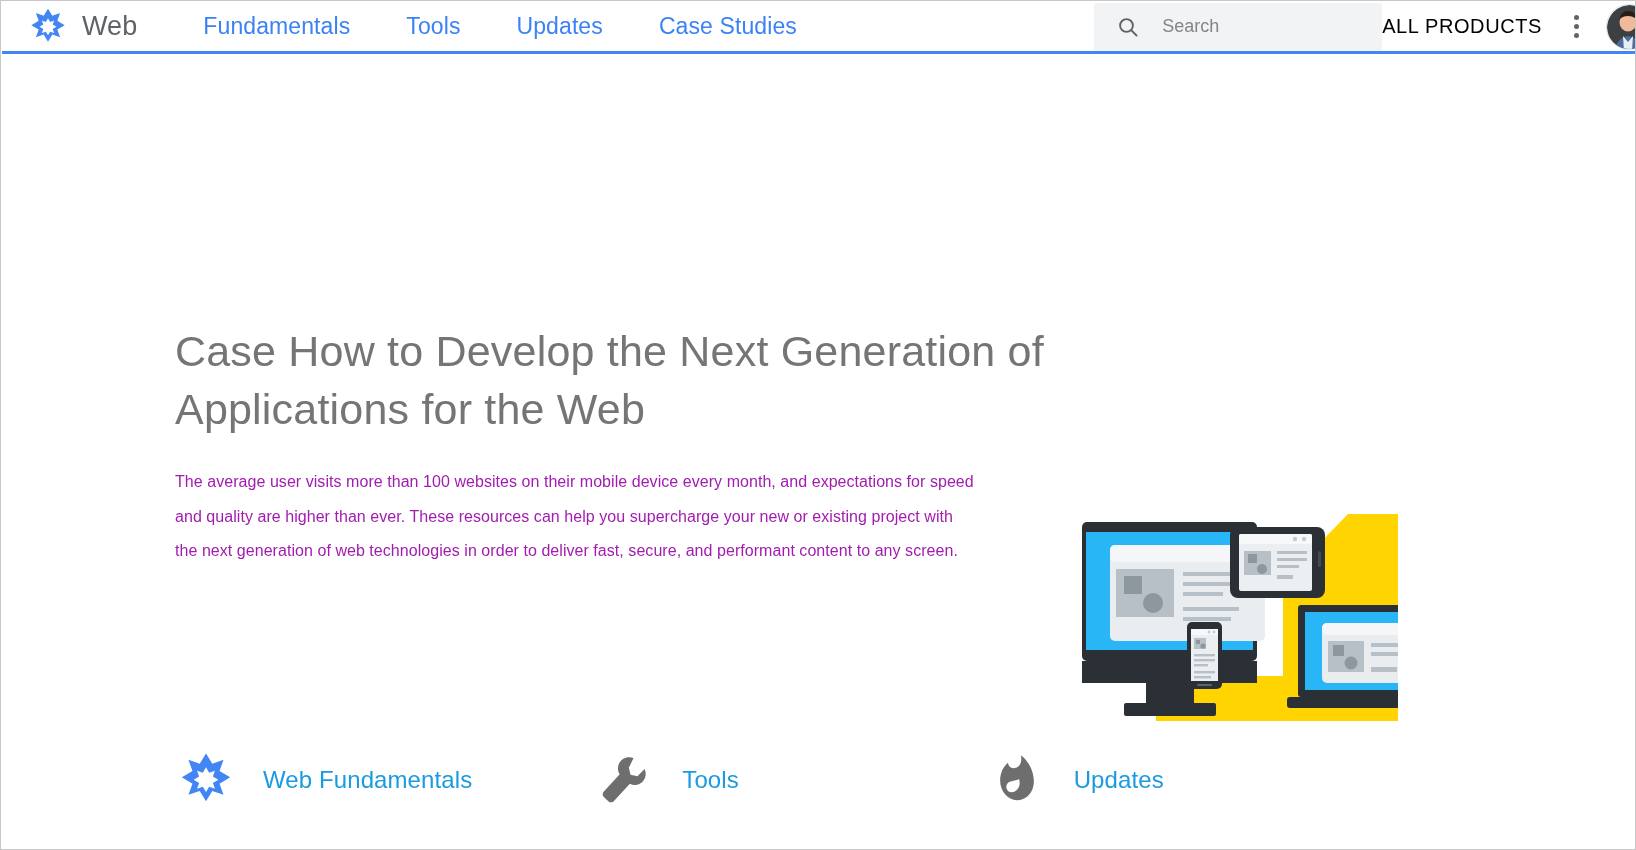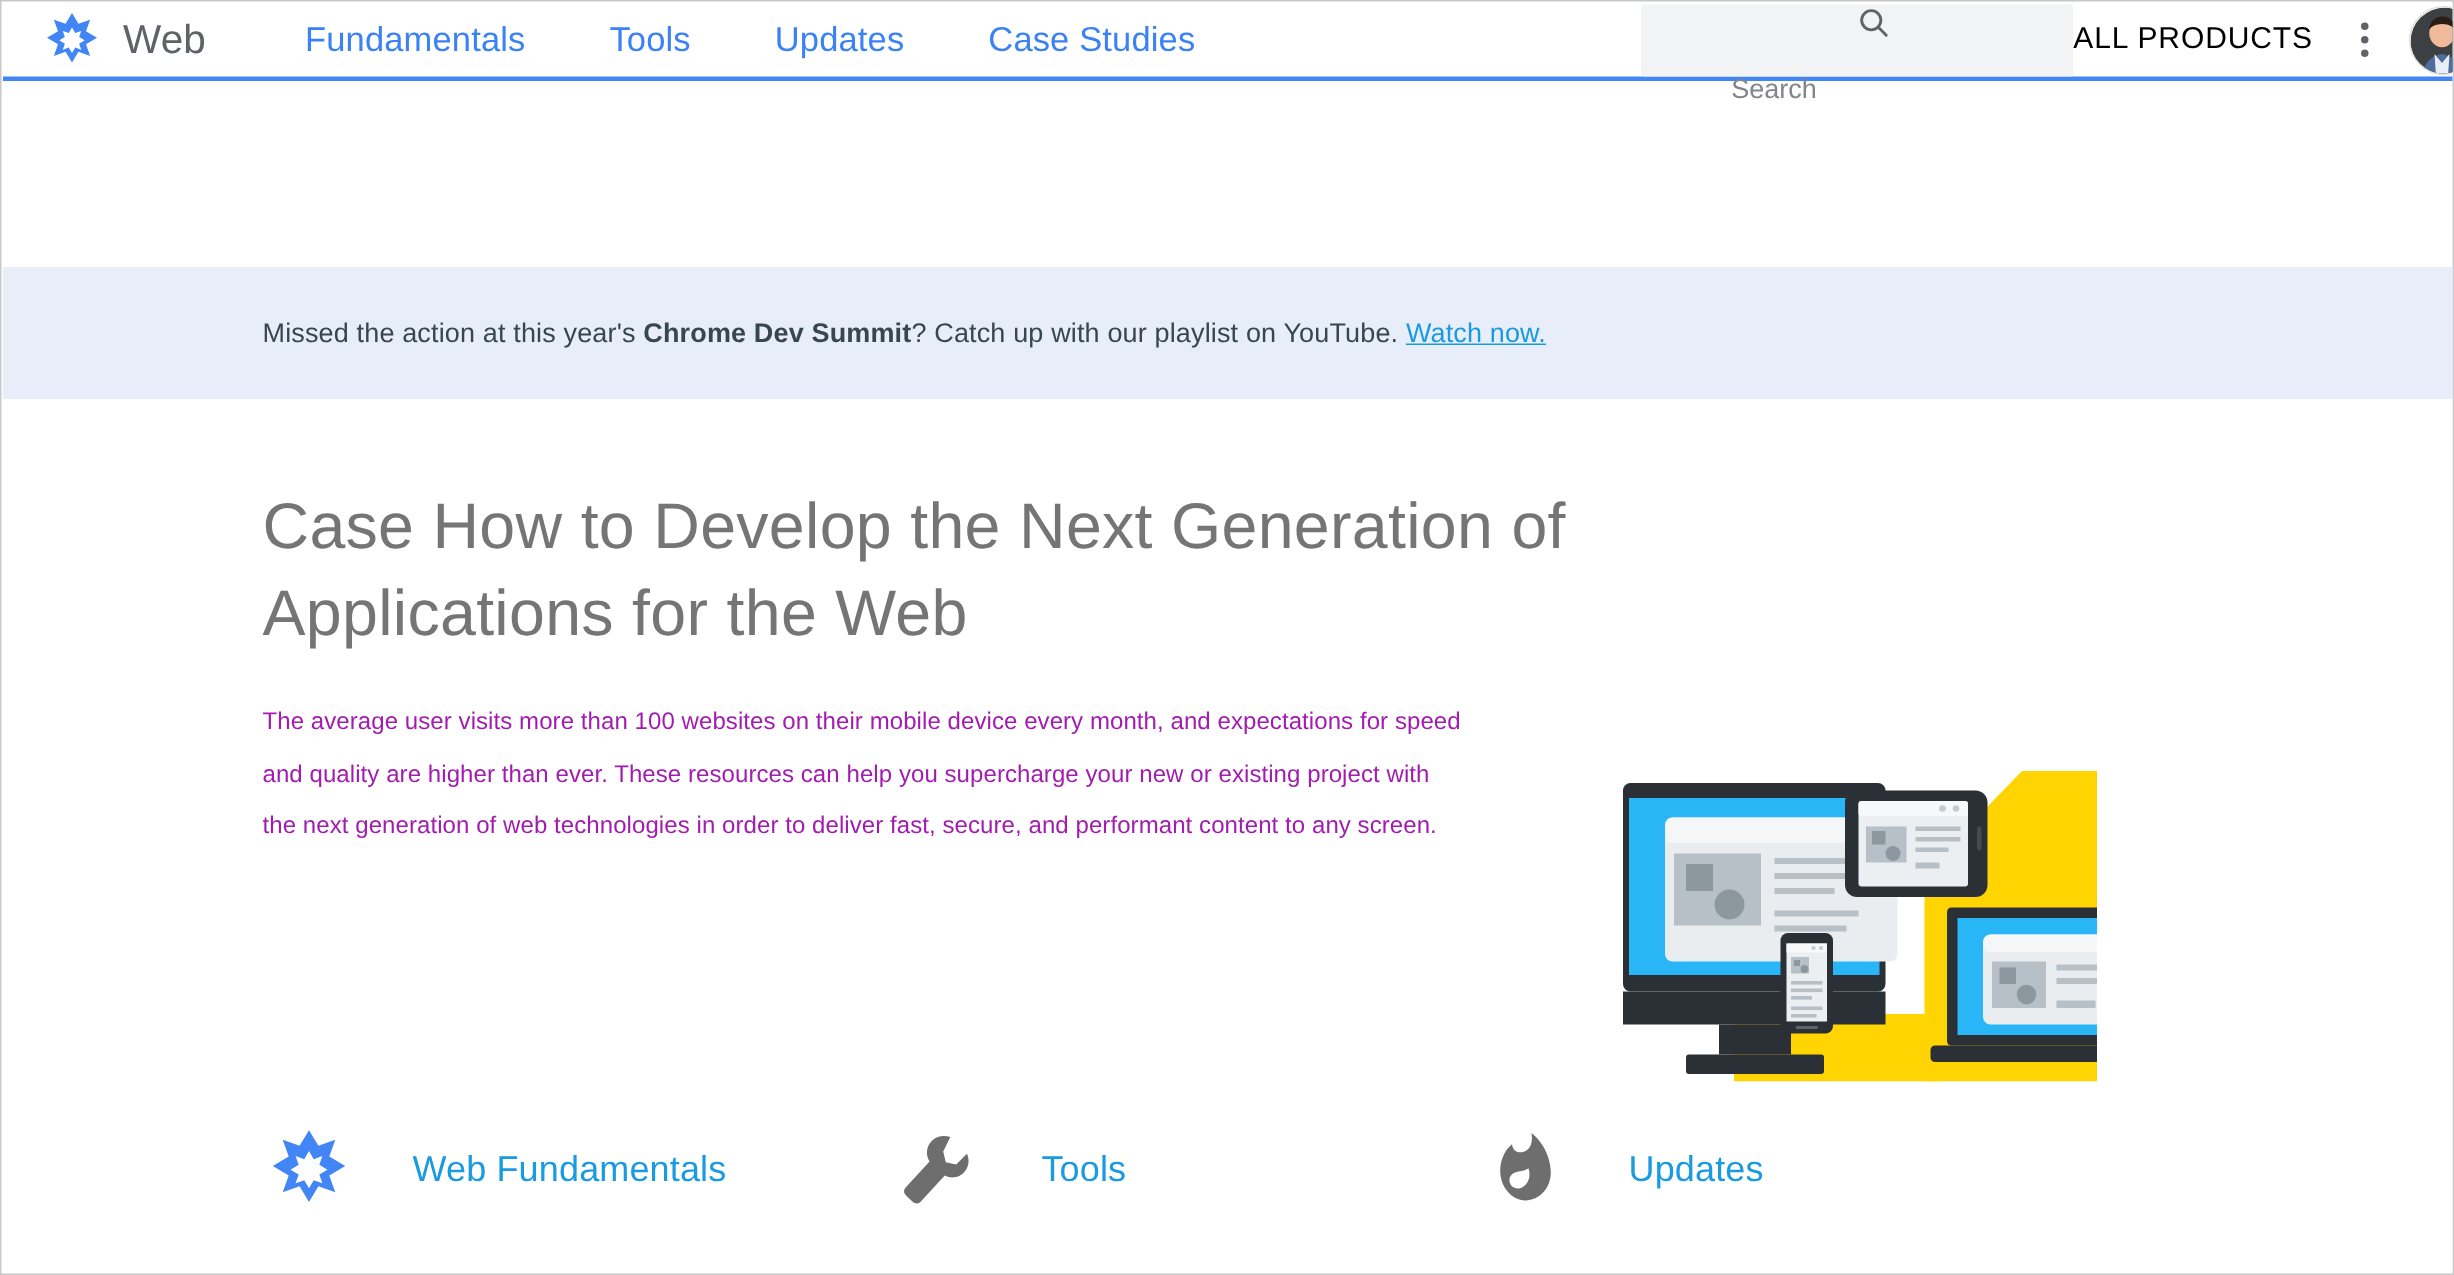--- a/index.html
+++ b/index.html
@@ -80,21 +80,20 @@
   .search-box {
     width: 288px;
     height: 48px;
     background: #f1f3f4;
     border-radius: 2px;
     display: flex;
     align-items: center;
     padding-left: 22px;
     gap: 22px;
     cursor: text;
-    flex-direction: column;
   }
 
   .search-icon { width: 24px; height: 24px; flex: none; display: block; }
 
   .search-input {
     border: none;
     outline: none;
     background: transparent;
     font-family: "Liberation Sans", sans-serif;
     font-size: 18px;
@@ -234,21 +233,21 @@
     position: absolute;
     left: 173px;
     top: 483px;
     width: 1230px;
     display: flex;
   }
   .card {
     display: flex;
     align-items: center;
     width: 450px;
-    gap: 38px;
+    gap: 26px;
     cursor: pointer;
   }
   .card:nth-child(2) { width: 420px; }
   .card-icon { width: 62px; height: 62px; flex: none; display: flex; align-items: center; justify-content: center; }
   .card-icon svg { display: block; }
   .card-label {
     font-size: 24px;
     color: #1a9ae0;
     letter-spacing: 0.1px;
   }
@@ -313,23 +312,20 @@
             <path d="M8 46 q1 -13 13 -15 q12 2 13 15 Z" fill="#4e6d9c"></path>
             <path d="M16 31 l5 6 l5 -6 l-1 15 l-8 0 Z" fill="#e8eef6"></path>
           </g>
         </svg>
       </div>
 
     </div>
   </div>
 
 
-  <div class="notice-bar">
-    <div class="notice-text"><span>Missed the action at this year's </span><b>Chrome Dev Summit</b><span>? Catch up with our playlist on YouTube. </span><a class="notice-link">Watch now.</a></div>
-  </div>
 
   <div class="main">
 
     <h1 class="page-title">Case How to Develop the Next Generation of Applications for the Web</h1>
 
     <p class="intro-paragraph">The average user visits more than 100 websites on their mobile device every month, and expectations for speed and quality are higher than ever. These resources can help you supercharge your new or existing project with the next generation of web technologies in order to deliver fast, secure, and performant content to any screen.</p>
 
     <div class="illustration">
       <svg width="370" height="240" viewBox="0 0 370 240" xmlns="http://www.w3.org/2000/svg">
 

